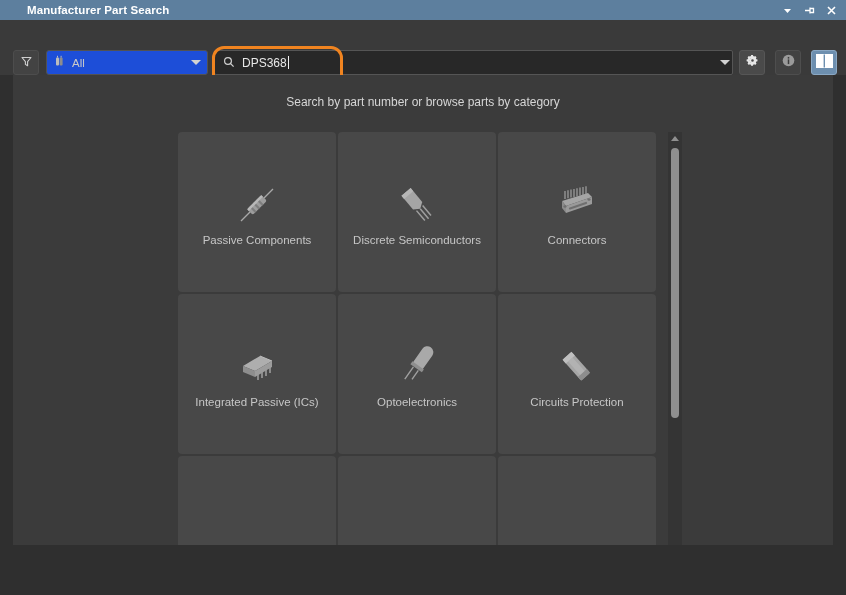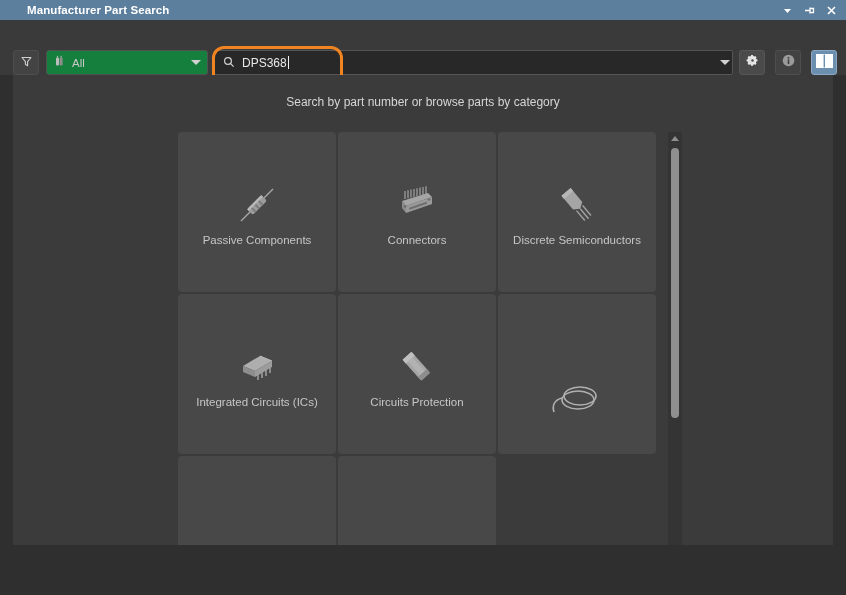--- a/index.html
+++ b/index.html
@@ -35,21 +35,21 @@
   .tool-filter {
     position: absolute; left: 13px; top: 30px;
     width: 26px; height: 25px;
     background: #434343; border: 1px solid #4d4d4d; border-radius: 3px;
     display: flex; align-items: center; justify-content: center;
     cursor: pointer;
   }
   .combo-all {
     position: absolute; left: 46px; top: 30px;
     width: 162px; height: 25px;
-    background: #15803d; border: 1px solid #525252; border-radius: 3px;
+    background: #1d4ed8; border: 1px solid #525252; border-radius: 3px;
     display: flex; align-items: center; padding: 0 6px; cursor: pointer; text-align: center;
   }
   .combo-all .lbl { color: #c9c9c9; font-size: 11.5px; margin-left: 6px; }
   .combo-all .caret { margin-left: auto; }
 
   .caret-dn {
     width: 0; height: 0;
     border-left: 5px solid transparent; border-right: 5px solid transparent;
     border-top: 5px solid #d2d2d2;
   }
@@ -274,63 +274,75 @@
             <rect x="13" y="19" width="20" height="2.4" fill="#b8b8b8"></rect>
           </g>
         </svg>
       </div>
       <div class="cap">Passive Components</div>
     </div>
 
     <div class="card">
       <div class="ico">
         <svg width="46" height="46" viewBox="0 0 46 46">
+          <g transform="rotate(-40 23 23)">
+            <path d="M17 6 L29 6 L29 24 L23 28 L17 24 Z" fill="#a5a5a5"></path>
+            <path d="M17 6 L29 6 L29 10 L17 10 Z" fill="#b6b6b6"></path>
+            <path d="M19 27 L19 40 M23 28 L23 41 M27 27 L27 40" stroke="#9e9e9e" stroke-width="1.5"></path>
+          </g>
+        </svg>
+      </div>
+      <div class="cap">Discrete Semiconductors</div>
+    </div>
+
+    <div class="card">
+      <div class="ico">
+        <svg width="46" height="46" viewBox="0 0 46 46">
           <g stroke="#a2a2a2" stroke-width="1.2">
             <path d="M11 17 L11 9 M14 16.3 L14 8.3 M17 15.6 L17 7.6 M20 15 L20 7
                      M23 14.3 L23 6.3 M26 13.6 L26 5.6 M29 13 L29 5 M32 12.3 L32 4.3"></path>
           </g>
           <path d="M8 19 L34 11 L38 15 L12 24 Z" fill="#a5a5a5"></path>
           <path d="M8 19 L12 24 L12 31 L8 26 Z" fill="#8c8c8c"></path>
           <path d="M12 24 L38 15 L38 22 L12 31 Z" fill="#9a9a9a"></path>
           <ellipse cx="11" cy="24.5" rx="1.6" ry="1.2" fill="#6f6f6f"></ellipse>
           <ellipse cx="35" cy="17.5" rx="1.6" ry="1.2" fill="#6f6f6f"></ellipse>
           <path d="M16 26.5 L32 21" stroke="#6f6f6f" stroke-width="2.2" stroke-linecap="round"></path>
         </svg>
       </div>
       <div class="cap">Connectors</div>
     </div>
 
     <div class="card">
       <div class="ico">
         <svg width="46" height="46" viewBox="0 0 46 46">
-          <g transform="rotate(-40 23 23)">
-            <path d="M17 6 L29 6 L29 24 L23 28 L17 24 Z" fill="#a5a5a5"></path>
-            <path d="M17 6 L29 6 L29 10 L17 10 Z" fill="#b6b6b6"></path>
-            <path d="M19 27 L19 40 M23 28 L23 41 M27 27 L27 40" stroke="#9e9e9e" stroke-width="1.5"></path>
-          </g>
-        </svg>
-      </div>
-      <div class="cap">Discrete Semiconductors</div>
-    </div>
-
-    <div class="card">
-      <div class="ico">
-        <svg width="46" height="46" viewBox="0 0 46 46">
           <path d="M9 22 L26 12 L38 17 L21 27 Z" fill="#aeaeae"></path>
           <path d="M9 22 L21 27 L21 33 L9 28 Z" fill="#8e8e8e"></path>
           <path d="M21 27 L38 17 L38 23 L21 33 Z" fill="#9c9c9c"></path>
           <g stroke="#9c9c9c" stroke-width="1.6">
             <path d="M24 30 L24 36 M28 28 L28 34 M32 26 L32 32 M36 23 L36 29"></path>
           </g>
           <path d="M26 12 L38 17" stroke="#bdbdbd" stroke-width="1"></path>
         </svg>
       </div>
-      <div class="cap">Integrated Circuits (ICs)</div>
-    </div>
-
+      <div class="cap">Integrated Passive (ICs)</div>
+    </div>
+
+    <div class="card">
+      <div class="ico">
+        <svg width="46" height="46" viewBox="0 0 46 46">
+          <g transform="rotate(35 23 23)">
+            <path d="M17 5 a6 6 0 0112 0 L29 22 L17 22 Z" fill="#a9a9a9"></path>
+            <rect x="16" y="21" width="14" height="3.5" fill="#8f8f8f"></rect>
+            <path d="M20 25 L20 40 M26 25 L26 36" stroke="#a0a0a0" stroke-width="1.4"></path>
+          </g>
+        </svg>
+      </div>
+      <div class="cap">Optoelectronics</div>
+    </div>
 
     <div class="card">
       <div class="ico">
         <svg width="46" height="46" viewBox="0 0 46 46">
           <g transform="rotate(-42 23 23)">
             <rect x="17" y="8" width="12" height="28" rx="2" fill="#a6a6a6"></rect>
             <rect x="17" y="8" width="12" height="5" fill="#c0c0c0"></rect>
             <rect x="17" y="31" width="12" height="5" fill="#8d8d8d"></rect>
             <rect x="20" y="13" width="6" height="18" fill="#bcbcbc" opacity="0.55"></rect>
           </g>

